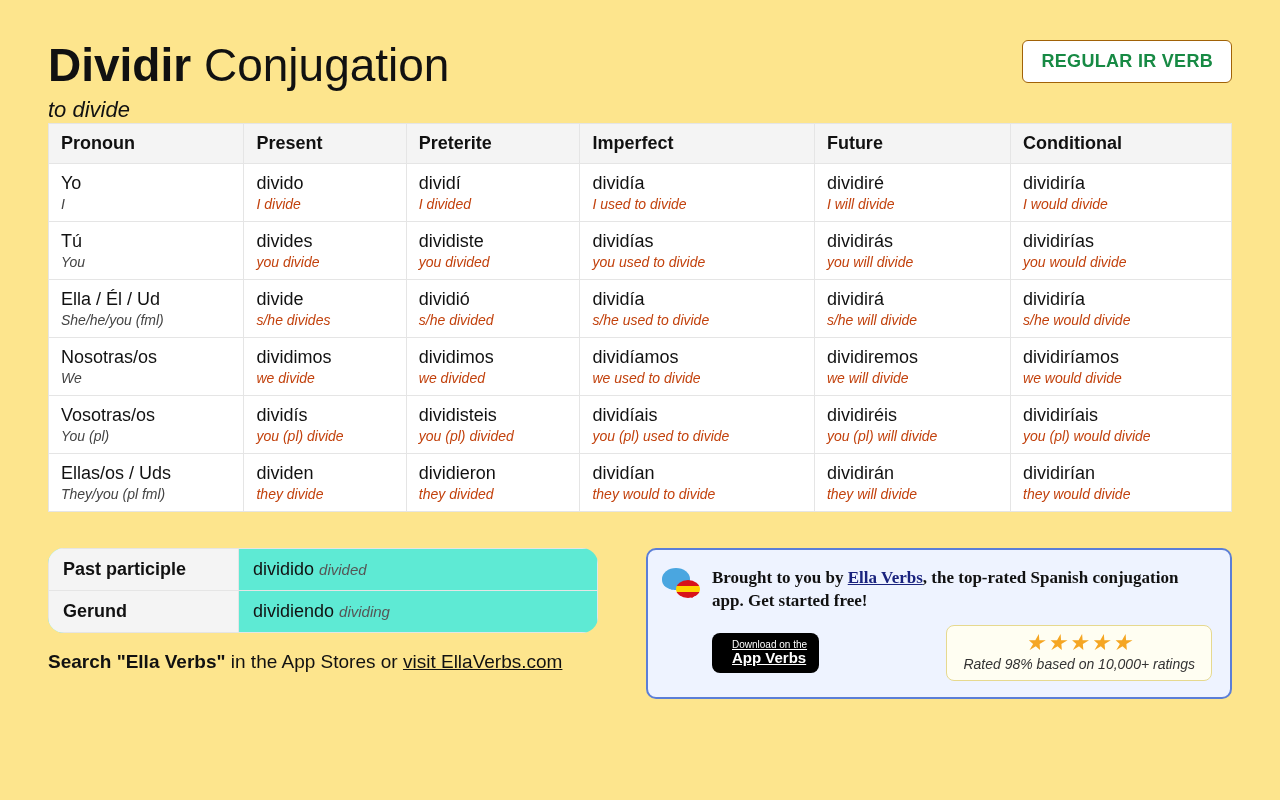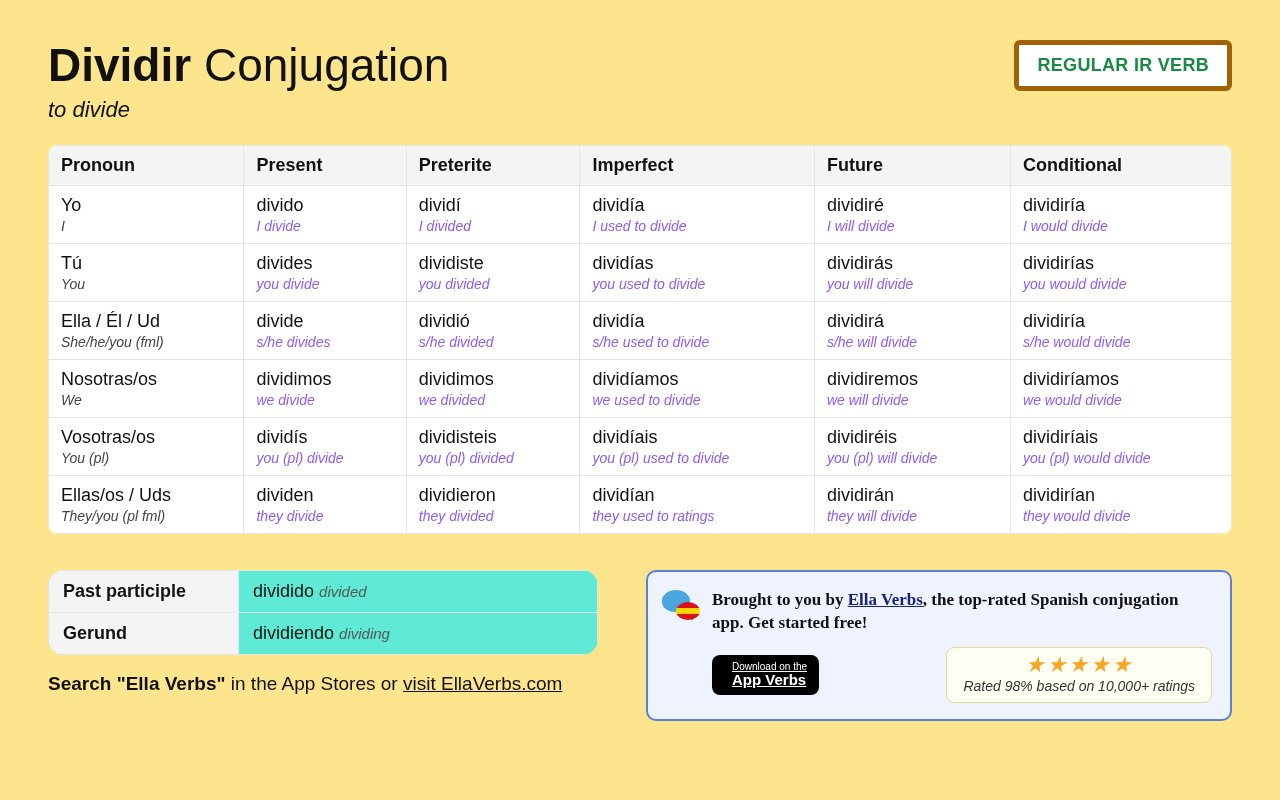--- a/index.html
+++ b/index.html
@@ -11,51 +11,50 @@
     height: 800px;
     overflow: hidden;
     padding: 40px 48px 32px 48px;
     color: #111;
   }
   .header-row { display: flex; justify-content: space-between; align-items: flex-start; }
   h1 { margin: 0; font-size: 46px; font-weight: 400; line-height: 1.1; }
   h1 .bold { font-weight: 700; }
   .subtitle { font-style: italic; font-size: 22px; margin-top: 6px; }
   .verb-badge {
-    border: 5px solid #a16207;
+    border: 1px solid #a16207;
     background: #fff;
     color: #178a44;
     font-weight: 700;
     font-size: 18px;
     padding: 10px 18px;
     border-radius: 6px;
     letter-spacing: 0.3px;
   }
   table.conj {
     width: 100%;
     border-collapse: collapse;
     background: #fff;
-    margin-top: 22px;
-    border-radius: 10px;
+    border-radius: 0;
     overflow: hidden;
     font-size: 17px;
   }
   table.conj th, table.conj td {
     border: 1px solid #e5e5e5;
     padding: 9px 12px;
     text-align: left;
     vertical-align: top;
   }
   table.conj th {
     background: #f4f4f4;
     font-weight: 700;
     font-size: 18px;
   }
   table.conj td .main { font-size: 18px; }
-  table.conj td .sub { font-style: italic; font-size: 14px; color: #8b5cf6; margin-top: 2px; }
+  table.conj td .sub { font-style: italic; font-size: 14px; color: #c2410c; margin-top: 2px; }
   .pronoun-main { font-size: 18px; }
   .pronoun-sub { font-style: italic; font-size: 14px; color: #444; margin-top: 2px; }
   .bottom-row { display: flex; gap: 48px; margin-top: 36px; align-items: flex-start; }
   .left-col { flex: 1; }
   table.participle {
     width: 100%;
     border-collapse: collapse;
     background: #5eead4;
     font-size: 18px;
     border-radius: 16px;
@@ -285,21 +284,21 @@
         <td>
           <div class="main">dividen</div>
           <div class="sub">they divide</div>
         </td>
         <td>
           <div class="main">dividieron</div>
           <div class="sub">they divided</div>
         </td>
         <td>
           <div class="main">dividían</div>
-          <div class="sub">they used to ratings</div>
+          <div class="sub">they would to divide</div>
         </td>
         <td>
           <div class="main">dividirán</div>
           <div class="sub">they will divide</div>
         </td>
         <td>
           <div class="main">dividirían</div>
           <div class="sub">they would divide</div>
         </td>
       </tr>

